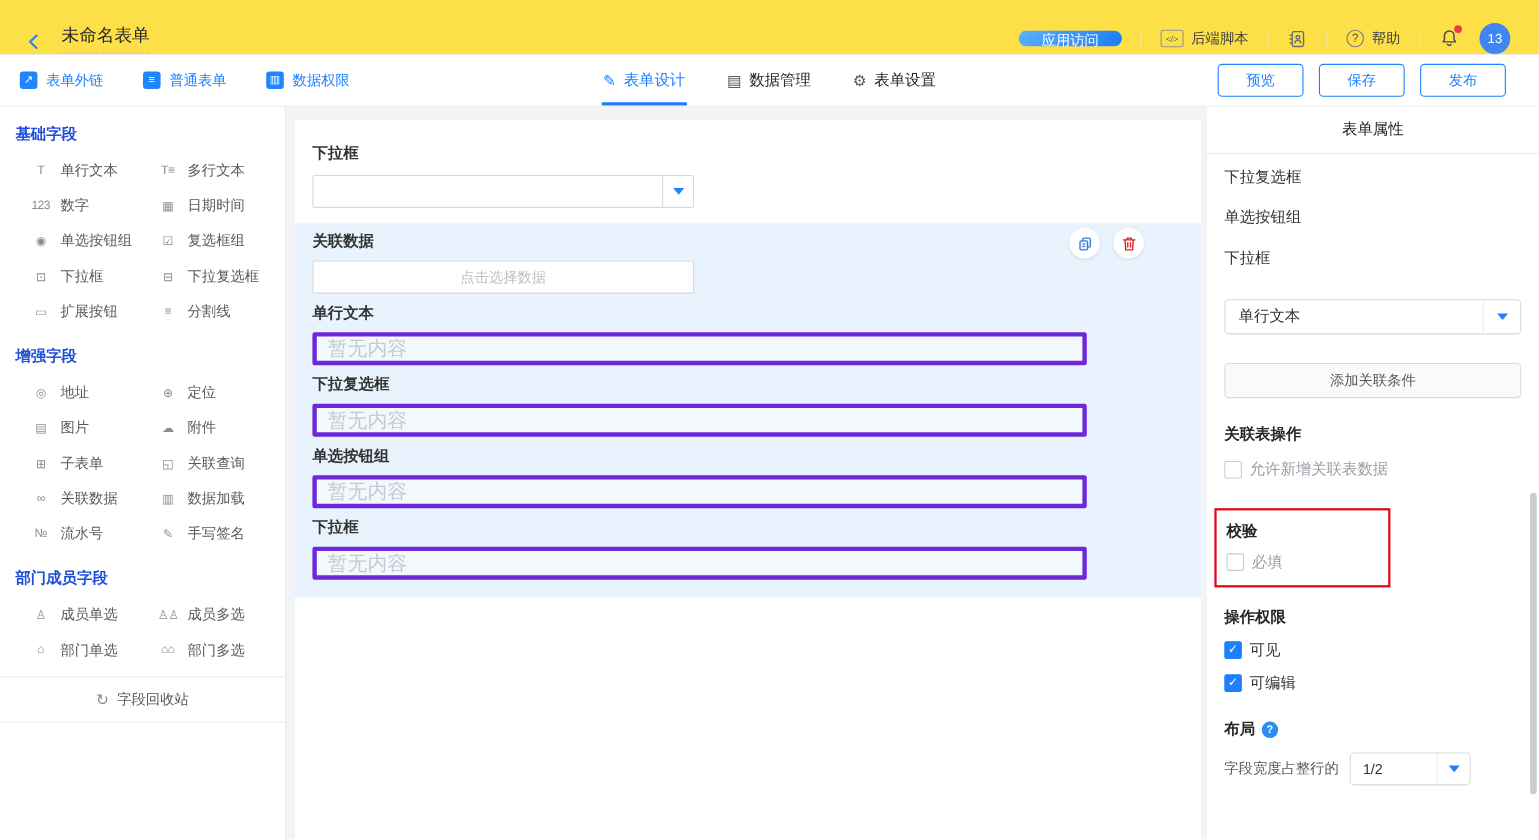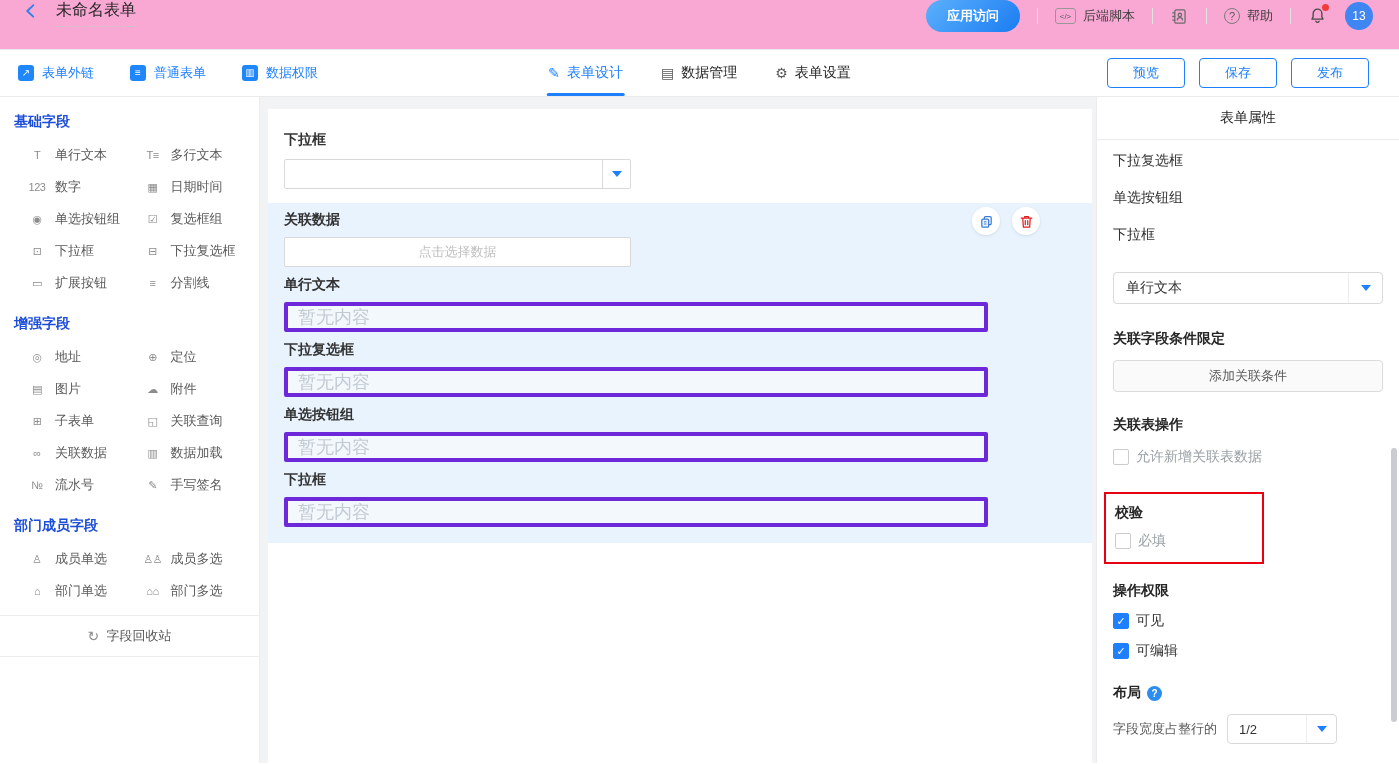--- a/index.html
+++ b/index.html
@@ -1,25 +1,25 @@
 <!DOCTYPE html>
 <html><head>
 <meta charset="utf-8">
 <style>
   * { box-sizing: border-box; margin: 0; padding: 0; }
   html,body { width:1399px; height:764px; overflow:hidden; }
   body { font-family: "Liberation Sans", "DejaVu Sans", sans-serif; background:#fff; color:#333; }
 
   
-  .header { height:50px; border-bottom:1px solid #ebebeb; display:flex; align-items:flex-start; padding:0 26px 0 20px; background:#f9a8d4; }
+  .header { height:50px; border-bottom:1px solid #ebebeb; display:flex; align-items:flex-end; padding:0 26px 0 20px; background:#fde047; }
   .back-btn { width:22px; height:22px; display:flex; align-items:center; justify-content:center; cursor:pointer; }
   .title-wrap { margin-left:14px; }
   .form-title { font-size:16px; color:#262626; font-weight:500; padding-bottom:5px; border-bottom:1px dashed #c9c9c9; cursor:text; }
   .header-right { margin-left:auto; display:flex; align-items:center; gap:17px; }
-  .pill-btn { height:32px; padding:0 21px; border:none; border-radius:16px; background:linear-gradient(135deg,#5cb0fc,#1b7cf2); color:#fff; font-size:13px; cursor:pointer;font-weight:bold; }
+  .pill-btn { height:14px; padding:0 21px; border:none; border-radius:16px; background:linear-gradient(135deg,#5cb0fc,#1b7cf2); color:#fff; font-size:13px; cursor:pointer; }
   .hdiv { width:1px; height:16px; background:#e2e2e2; }
   .hitem { display:flex; align-items:center; gap:7px; font-size:13px; color:#404040; cursor:pointer; }
   .code-badge { min-width:21px; height:16px; padding:0 2px; border:1px solid #979797; border-radius:3px; font-size:8px; color:#595959; display:flex; align-items:center; justify-content:center; }
   .help-circle { width:16px; height:16px; border:1px solid #7b7b7b; border-radius:50%; font-size:11px; color:#595959; display:flex; align-items:center; justify-content:center; }
   .bell-wrap { position:relative; width:20px; height:20px; cursor:pointer; }
   .bell-dot { position:absolute; top:-2px; right:-1px; width:7px; height:7px; border-radius:50%; background:#f23c3c; }
   .avatar { width:28px; height:28px; border-radius:50%; background:#3f86f2; color:#fff; font-size:12px; display:flex; align-items:center; justify-content:center; cursor:pointer; }
 
   
   .toolbar { height:47px; border-bottom:1px solid #ebebeb; display:flex; align-items:center; padding:0 30px 0 18px; position:relative; background:#fff; }
@@ -405,21 +405,20 @@
       <div class="psec" style="margin-top:28px;">
         <div class="psel">
           <span class="val">单行文本</span>
           <span class="caret-seg">
               <span class="caret"></span>
             </span>
         </div>
       </div>
 
       <div class="psec">
-        <div class="phead">关联字段条件限定</div>
         <button class="pbtn">添加关联条件</button>
       </div>
 
       <div class="psec tight">
         <div class="phead">关联表操作</div>
         <div class="cbrow muted" style="margin-top:14px;">
           <span class="cb"></span>
           <span>允许新增关联表数据</span>
         </div>
       </div>

